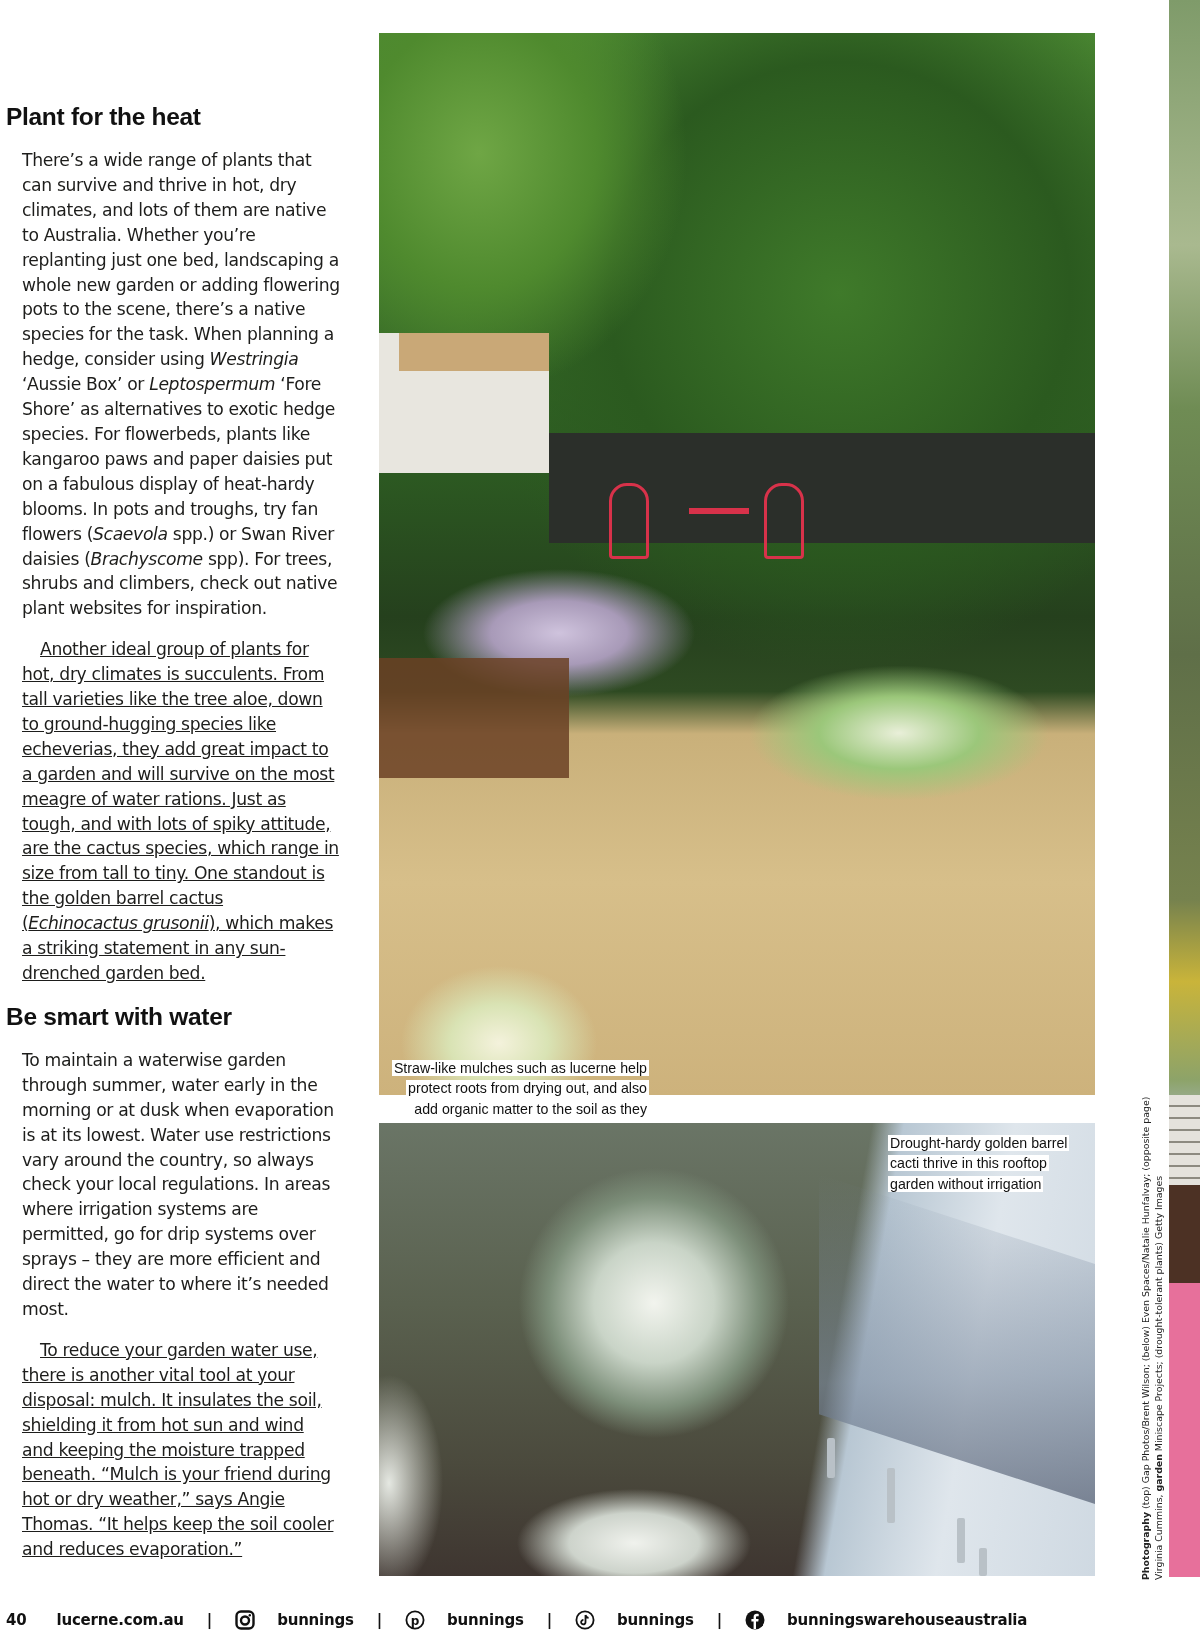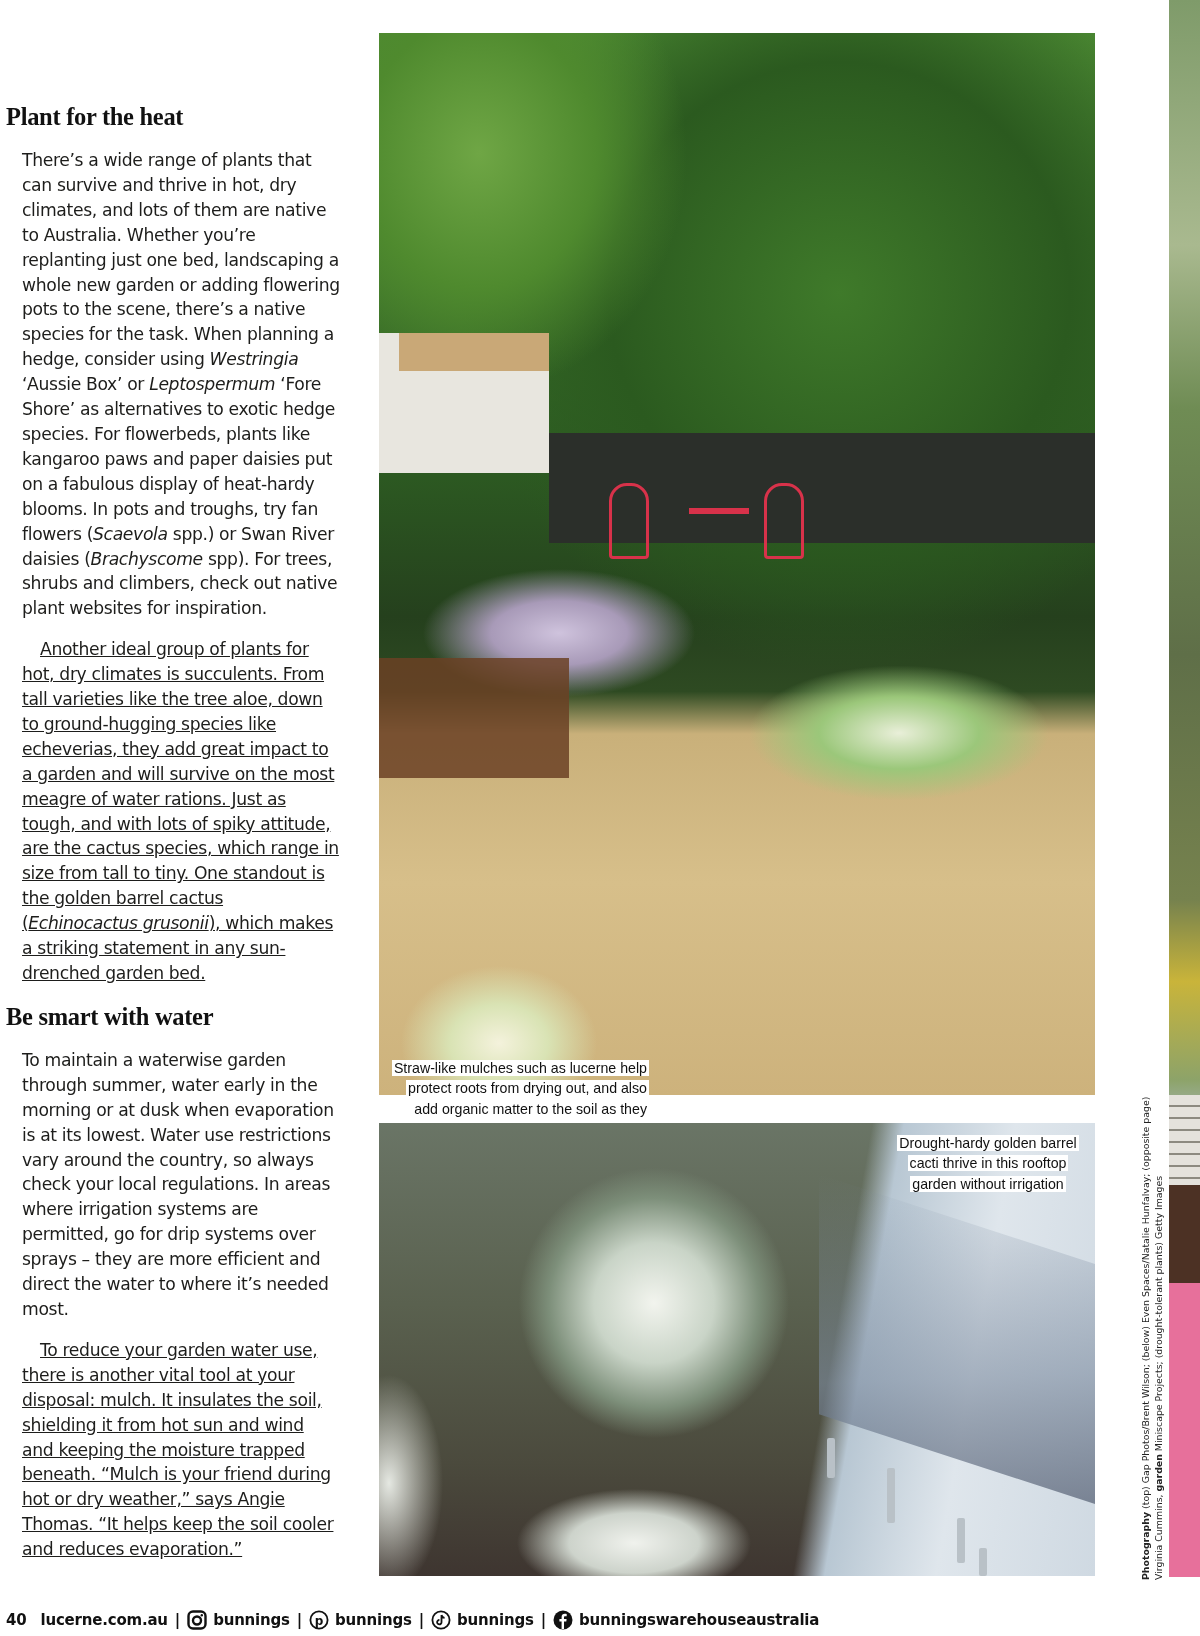--- a/index.html
+++ b/index.html
@@ -5,21 +5,21 @@
   html, body { margin:0; padding:0; }
   body {
     width:1200px; height:1636px; position:relative; overflow:hidden;
     background:#ffffff; color:#1d1d1b;
     font-family:"DejaVu Sans", sans-serif;
   }
   .col {
     position:absolute; left:6px; top:102px; width:350px;
   }
   .heading {
-    font-family:Liberation Serif, serif; font-weight:bold;
+    font-family:Liberation Sans, sans-serif; font-weight:bold;
     font-size:24.5px; line-height:30px; margin:0; letter-spacing:-0.3px;
     color:#111;
   }
   .heading.second { }
   .para {
     font-size:17.2px; line-height:24.9px; margin:16px; letter-spacing:-0.35px;
     color:#1d1d1b;
   }
   .para.indent { text-indent:18px;text-decoration:underline; }
   .para i { font-style:italic; }
@@ -58,21 +58,21 @@
   .pin { position:absolute; width:8px; background:#b9c1c7; border-radius:2px; }
 
   .caption {
     position:absolute; font-family:"Liberation Sans", sans-serif;
     font-size:14.2px; line-height:20.3px; color:#111;
   }
   .caption span {
     background:#fff; padding:0 2px; box-decoration-break:clone; -webkit-box-decoration-break:clone;
   }
   #caption-top { left:389px; top:1058px; width:260px;text-align:right; }
-  #caption-bottom { right:112px; top:1133px; width:200px; text-align:center; }
+  #caption-bottom { right:112px; top:1133px; width:200px; text-align:left; }
 
   .credit {
     position:absolute; left:1140px; top:1580px;
     transform-origin:0 0; transform:rotate(-90deg);
     width:500px; font-family:"DejaVu Sans", sans-serif;
     font-size:9.4px; line-height:12.5px; color:#222; white-space:nowrap;
   }
   .credit b { font-weight:bold; }
 
   .edge-strip {
@@ -80,21 +80,21 @@
     background:linear-gradient(180deg, #7f9b6a 0%, #a9b98f 15%, #6f8c54 25%, #5f6f48 40%, #76824e 55%, #c9b43a 60%, #8da369 66%, #9fb2a6 68%);
   }
   .edge-bench { position:absolute; left:1169px; top:1095px; width:31px; height:90px;
                 background:repeating-linear-gradient(180deg, #e4e2dc 0 10px, #8c8a80 10px 12px); }
   .edge-brown { position:absolute; left:1169px; top:1185px; width:31px; height:98px; background:#4c3124; }
   .edge-pink { position:absolute; left:1169px; top:1283px; width:31px; height:294px; background:#e7709b; }
   .edge-bottom { position:absolute; left:1169px; top:1577px; width:31px; height:59px; background:#ffffff; }
 
   .footer {
     position:absolute; left:6px; top:1608px; height:24px;
-    display:flex; align-items:center; gap:6px;
+    display:flex; align-items:center; gap:22px;
     font-family:"DejaVu Sans", sans-serif; font-weight:bold; font-size:15px; color:#111;
     letter-spacing:-0.2px;
   }
   .page-num { margin-right:8px; }
   .sep { font-weight:bold; margin:0 1px; }
   .ficon { width:20px; height:20px; display:inline-flex; align-items:center; justify-content:center; }
 </style>
 </head>
 <body>
 

